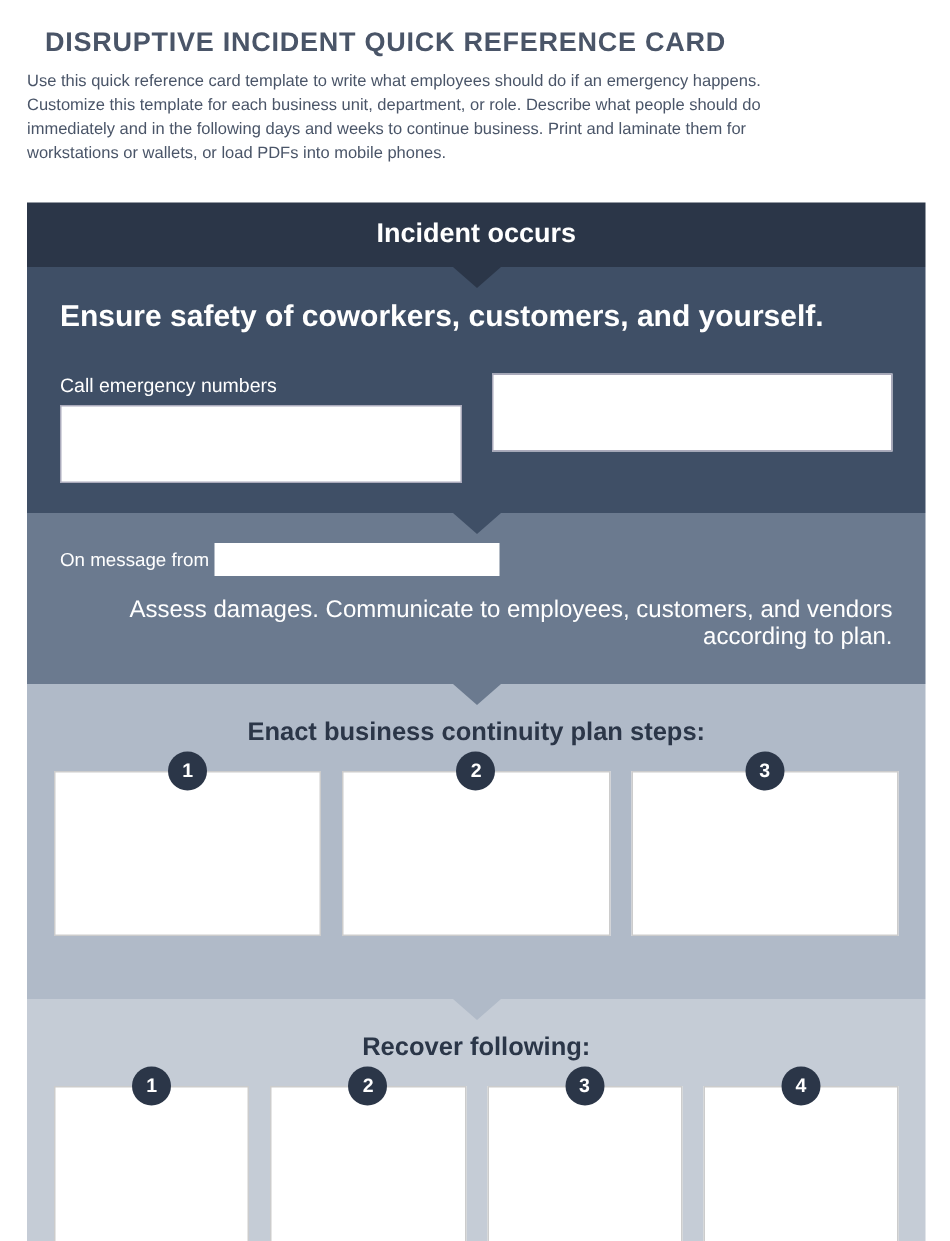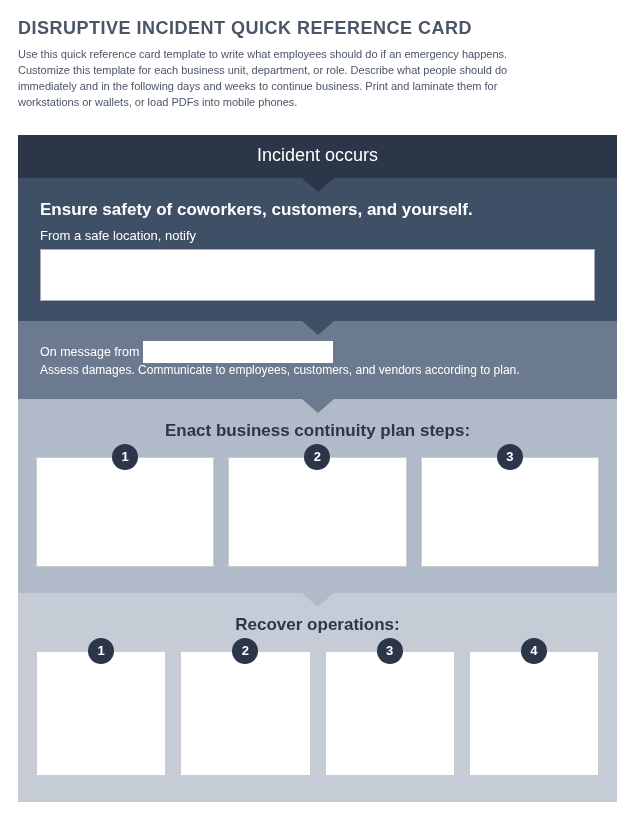--- a/index.html
+++ b/index.html
@@ -9,34 +9,35 @@
   width: 633px;
   padding: 18px 16px 20px 18px;
   color: #333;
 }
 .title {
   font-size: 18px;
   font-weight: bold;
   letter-spacing: 0.5px;
   color: #4a5568;
   margin-bottom: 8px;
+  margin-left: 12px;
 }
 .intro {
   font-size: 11px;
   line-height: 1.45;
   color: #4a5568;
   margin-bottom: 24px;
   max-width: 540px;
 }
 .banner {
   background: #2b3648;
   color: #fff;
   text-align: center;
   font-size: 18px;
-  font-weight: normal;
+  font-weight: bold;
   padding: 10px 0 12px;
   position: relative;
 }
 .notch {
   position: absolute;
   left: 50%;
   transform: translateX(-50%);
   width: 0; height: 0;
   z-index: 5;
 }
@@ -46,23 +47,23 @@
   border-right: 16px solid transparent;
   border-top: 14px solid #2b3648;
 }
 .safety {
   background: #3f4f66;
   color: #fff;
   padding: 22px 22px 20px;
   position: relative;
 }
 .safety-title {
-  font-size: 17px;
-  font-weight: bold;
-  margin-bottom: 8px;
+  font-size: 20px;
+  font-weight: bold;
+  margin-bottom: 26px;
 }
 .cols2 {
   display: flex;
   gap: 20px;
 }
 .col { flex: 1; }
 .col-label {
   font-size: 13px;
   margin-bottom: 6px;
 }
@@ -81,42 +82,43 @@
 .safety .notch {
   bottom: -14px;
   border-left: 16px solid transparent;
   border-right: 16px solid transparent;
   border-top: 14px solid #3f4f66;
 }
 .msg-line1 {
   display: flex;
   align-items: center;
   gap: 4px;
+  margin-bottom: 14px;
   flex-wrap: nowrap;
 }
 .msg-input {
   background: #fff;
   display: inline-block;
   width: 190px;
   height: 22px;
   border: none;
 }
 .msg-line2 {
-  text-align: left;
-  font-size: 12px;
+  text-align: right;
+  font-size: 16px;
 }
 .message-band .notch {
   bottom: -14px;
   border-left: 16px solid transparent;
   border-right: 16px solid transparent;
   border-top: 14px solid #6b7a8f;
 }
 .light-section {
   background: #b0bac8;
-  padding: 22px 18px 26px;
+  padding: 22px 18px 42px;
   position: relative;
 }
 .section-title {
   text-align: center;
   font-size: 17px;
   font-weight: bold;
   color: #2b3648;
   margin-bottom: 16px;
 }
 .continuity .notch {
@@ -165,21 +167,24 @@
 
 <div class="banner">
   <span>Incident occurs</span>
   <div class="notch"></div>
 </div>
 
 <div class="safety">
   <div class="safety-title">Ensure safety of coworkers, customers, and yourself.</div>
   <div class="cols2">
     <div class="col">
-      <div class="col-label">From a safe location, notify</div>
+      <div class="col-label">Call emergency numbers</div>
+      <div class="white-box"></div>
+    </div>
+    <div class="col">
       <div class="white-box"></div>
     </div>
   </div>
   <div class="notch"></div>
 </div>
 
 <div class="message-band">
   <div class="msg-line1">
     <span>On message from</span>
     <span class="msg-input"></span>
@@ -198,21 +203,21 @@
       <div class="badge">2</div>
     </div>
     <div class="step-box">
       <div class="badge">3</div>
     </div>
   </div>
   <div class="notch"></div>
 </div>
 
 <div class="light-section recover">
-  <div class="section-title">Recover operations:</div>
+  <div class="section-title">Recover following:</div>
   <div class="boxes">
     <div class="step-box">
       <div class="badge">1</div>
     </div>
     <div class="step-box">
       <div class="badge">2</div>
     </div>
     <div class="step-box">
       <div class="badge">3</div>
     </div>

